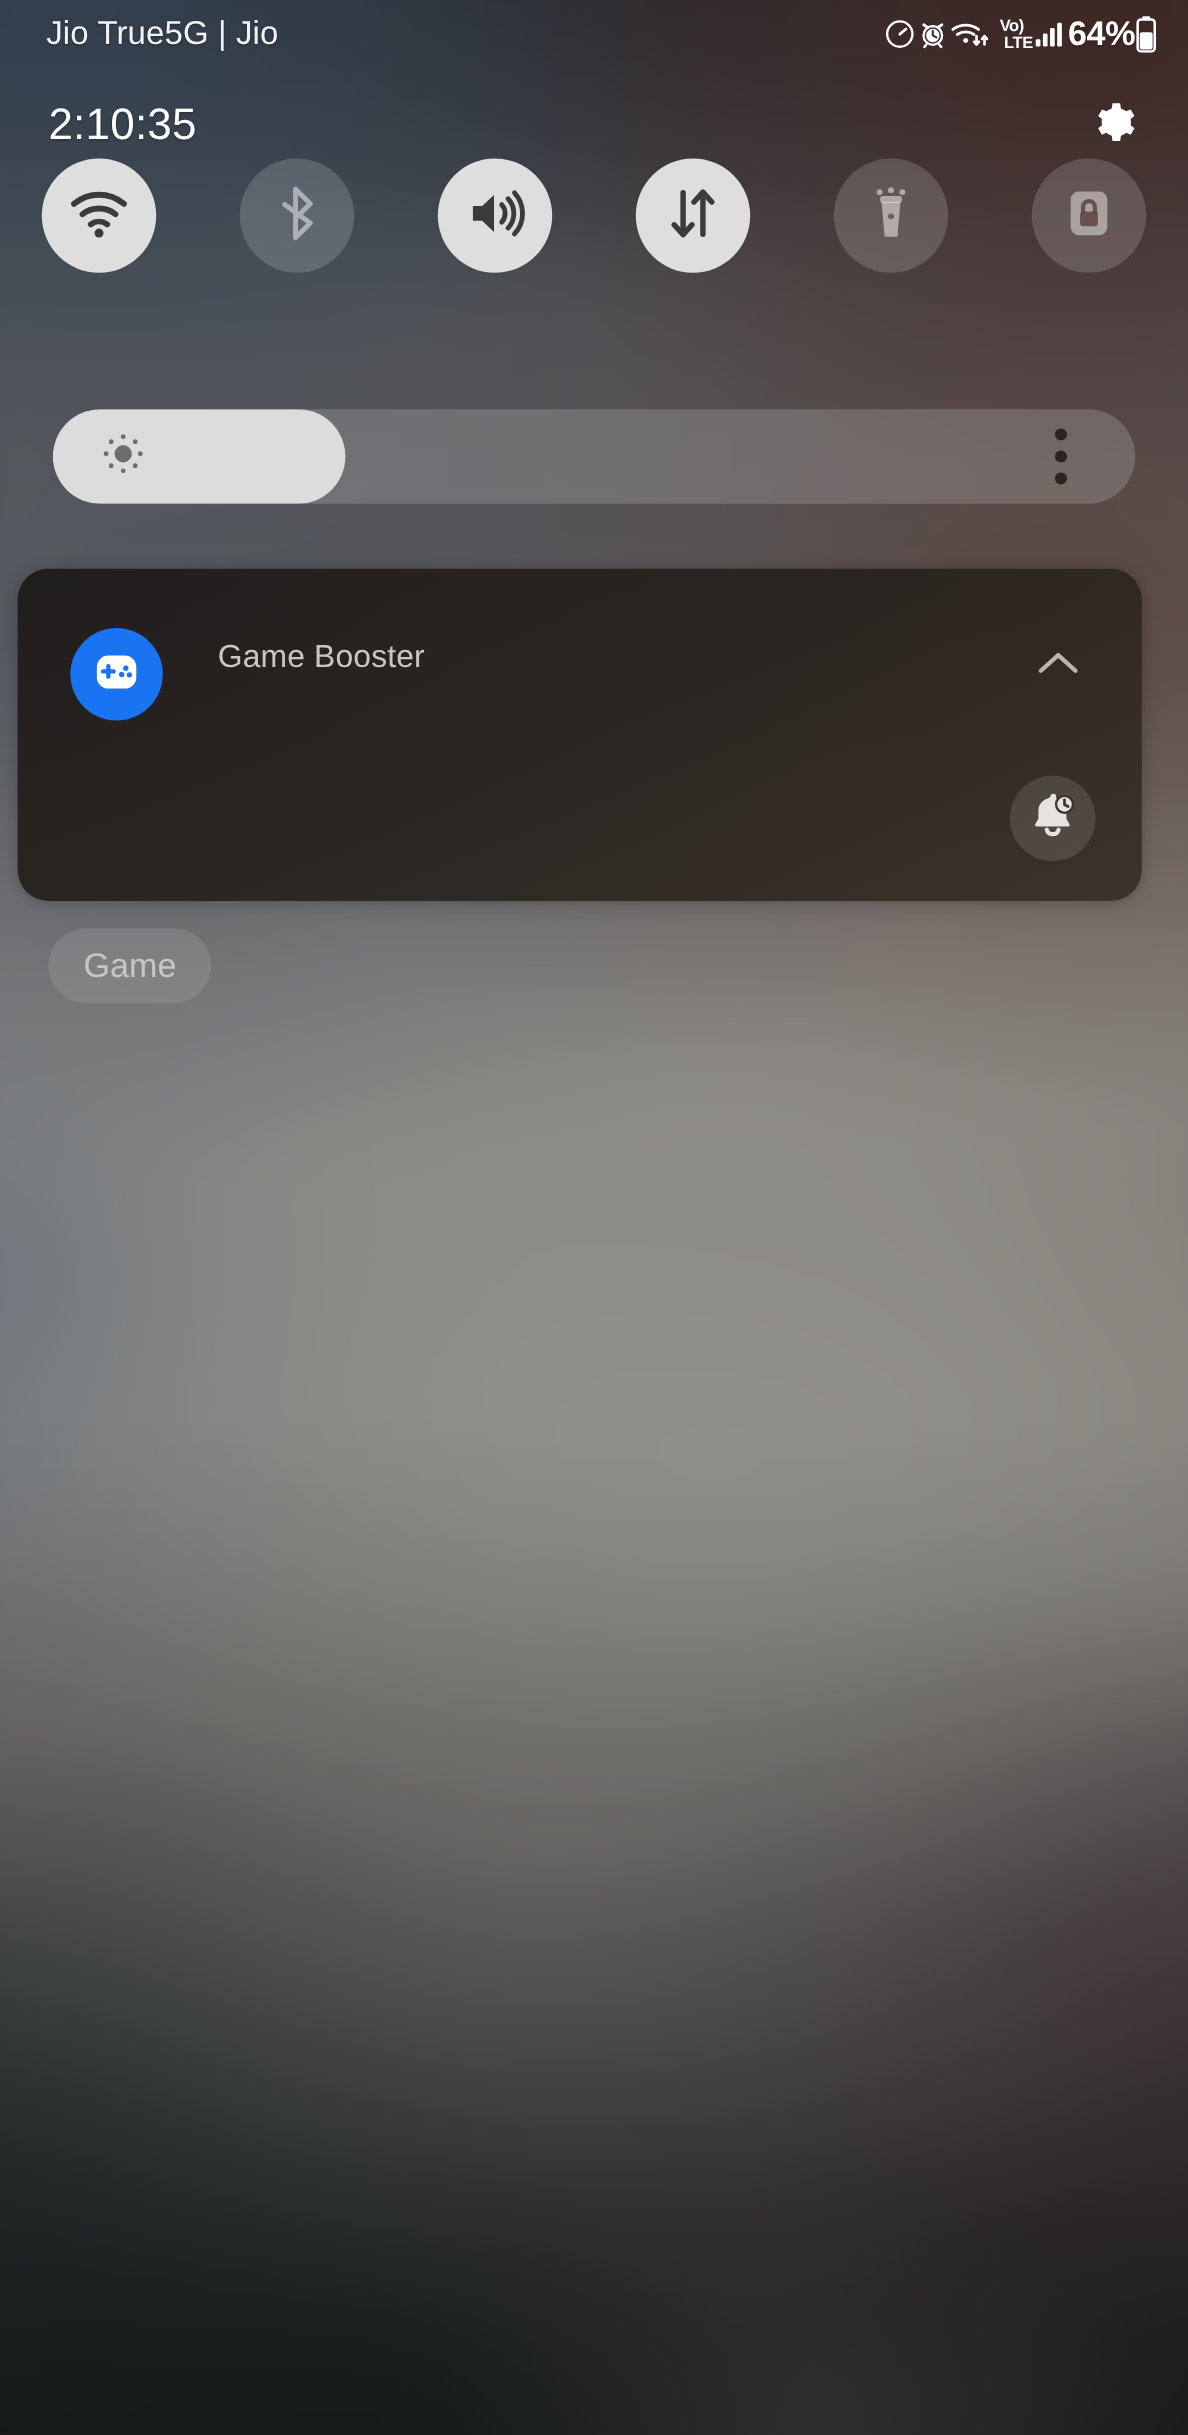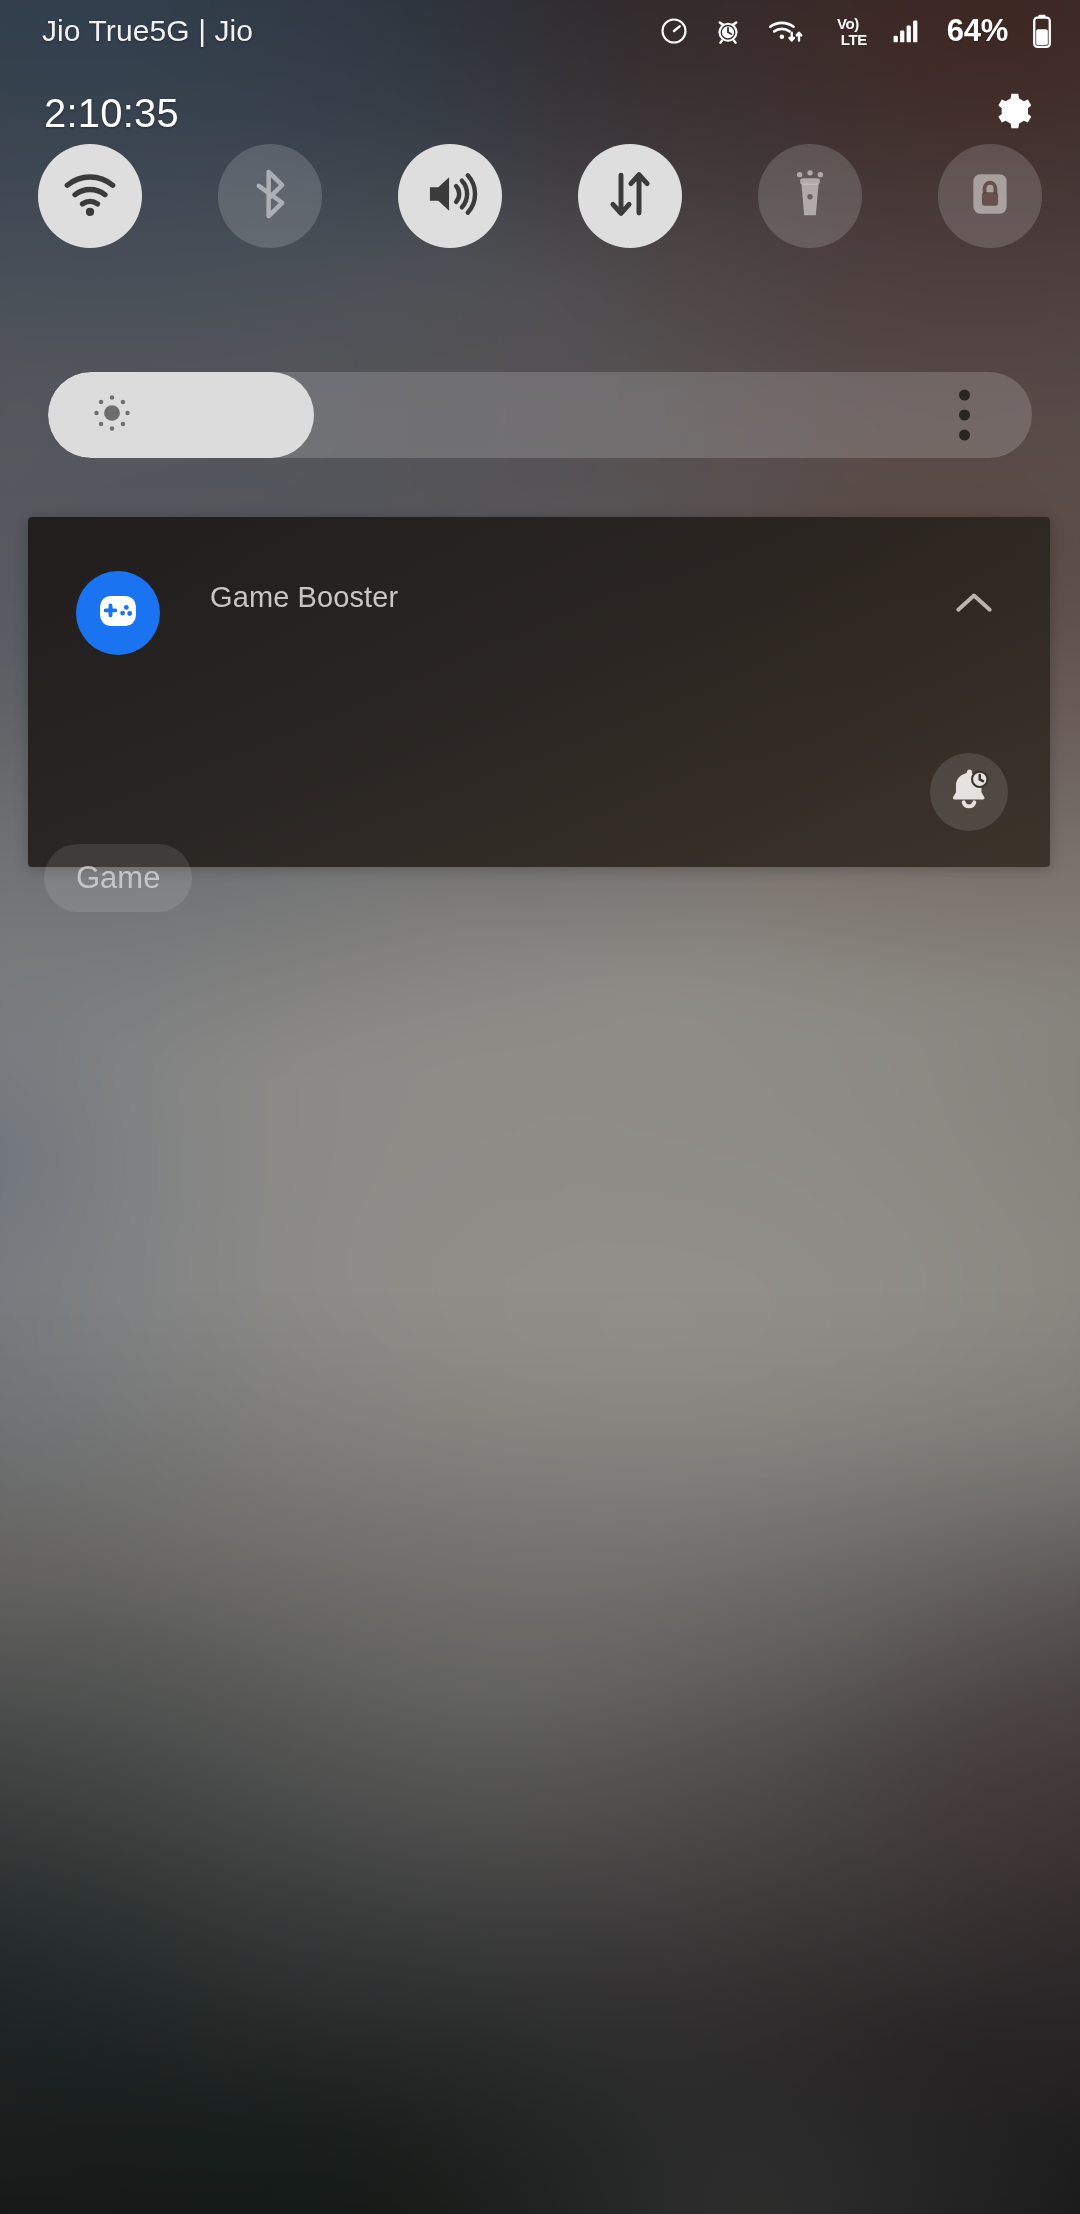--- a/index.html
+++ b/index.html
@@ -53,21 +53,21 @@
   .statusbar {
     position:absolute; top:0; left:0; right:0; height:62px;
     display:flex; align-items:center; justify-content:space-between;
     padding:0 28px 0 42px;
   }
   .carrier {
     color:#f2f2f2; font-size:30px; font-weight:400;
     letter-spacing:0.1px; text-shadow:0 1px 2px rgba(0,0,0,0.35);
     white-space:nowrap;
   }
-  .sb-right { display:flex; align-items:center; gap:24px; }
+  .sb-right { display:flex; align-items:center; gap:0; }
   .sb-ico { display:flex; align-items:center; justify-content:center; }
   .battpct {
     color:#ffffff; font-size:31px; font-weight:700;
     letter-spacing:-0.3px; margin-left:2px;
     text-shadow:0 1px 2px rgba(0,0,0,0.3);
   }
   .volte {
     display:flex; flex-direction:column; align-items:center;
     color:#fff; line-height:1;
   }
@@ -115,22 +115,22 @@
     position:absolute; top:50%; left:64px; transform:translate(-50%,-50%);
   }
   .br-dots {
     position:absolute; top:50%; right:62px; transform:translateY(-50%);
     display:flex; flex-direction:column; gap:9px;
   }
   .br-dots i { display:block; width:11px; height:11px; border-radius:50%; background:#2a2422; }
 
   
   .notif {
-    position:absolute; top:517px; left:28px; width:1022px; height:350px;
-    border-radius:4px;
+    position:absolute; top:517px; left:16px; width:1022px; height:302px;
+    border-radius:28px;
     background:linear-gradient(150deg, rgba(28,25,24,0.93) 0%, rgba(38,33,29,0.92) 48%, rgba(54,45,36,0.90) 100%);
     box-shadow:0 2px 14px rgba(0,0,0,0.22);
     overflow:hidden;
   }
   .notif-appicon {
     position:absolute; top:54px; left:48px;
     width:84px; height:84px; border-radius:42px;
     background:#1a73f0;
     display:flex; align-items:center; justify-content:center;
   }

